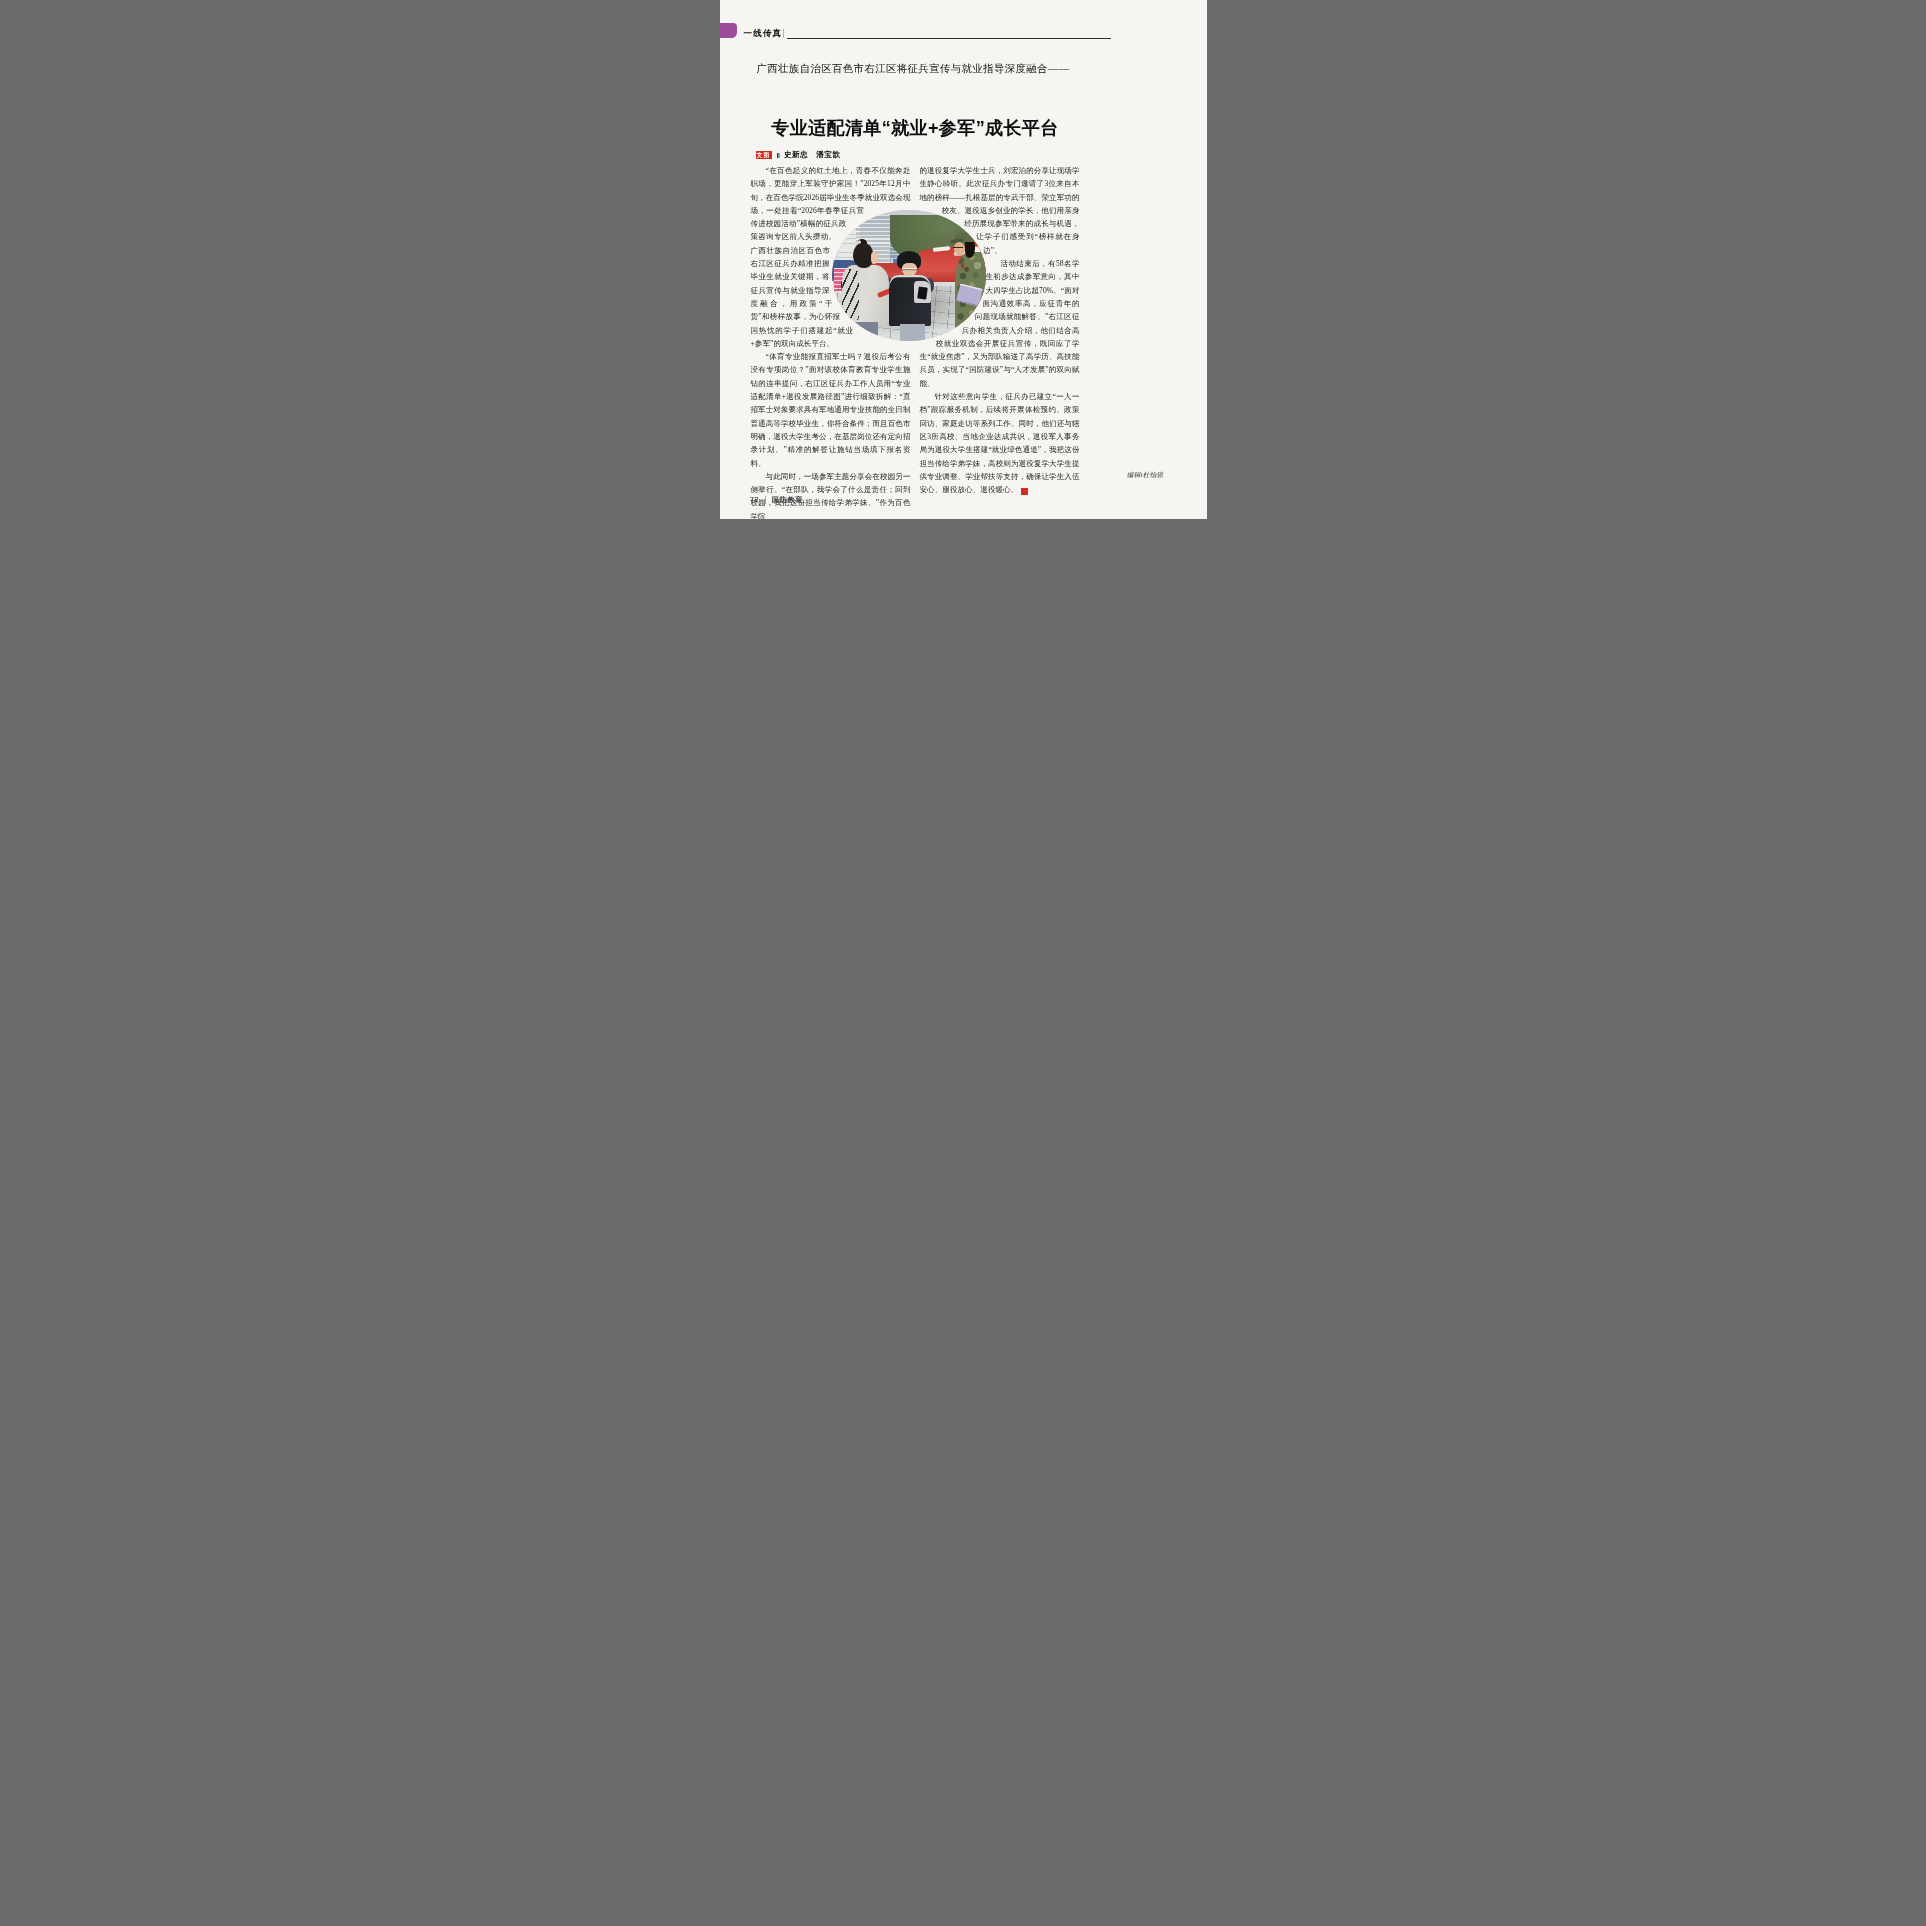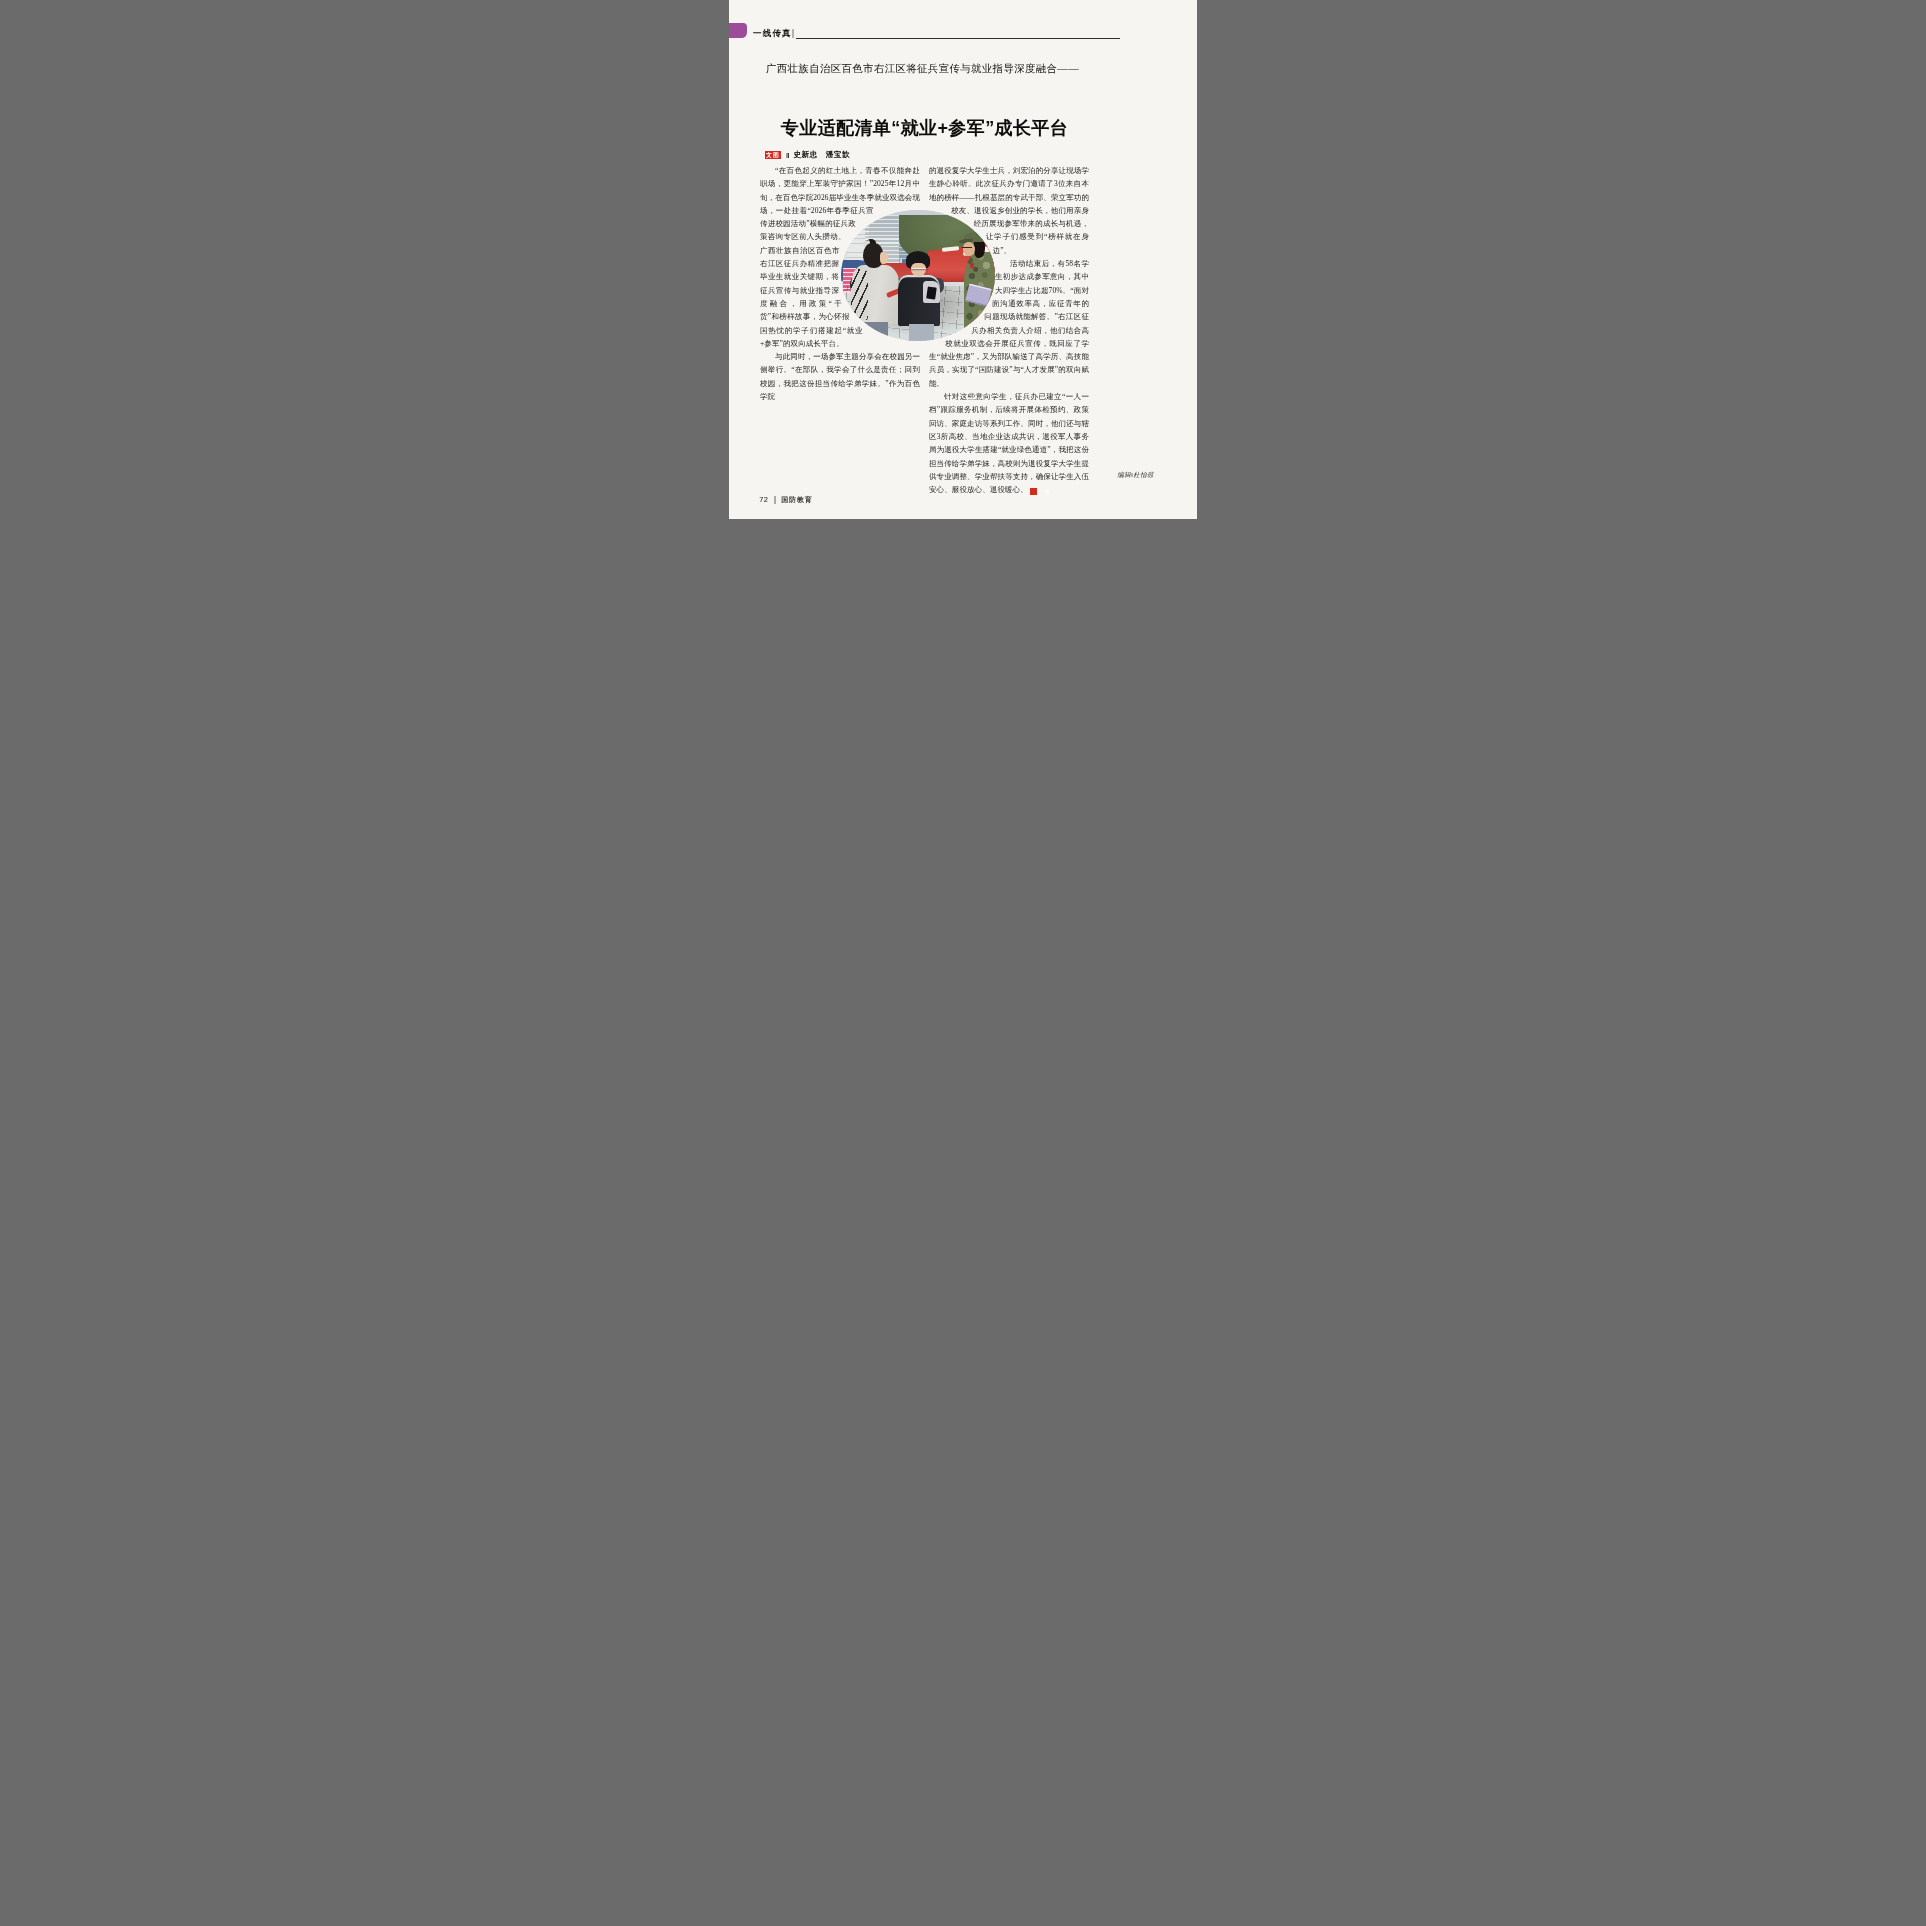--- a/index.html
+++ b/index.html
@@ -1,19 +1,19 @@
 <!DOCTYPE html>
 <html style="font-size:6.2px"><head>
 <meta charset="utf-8">
 <style>
   html,body { margin:0; padding:0; background:#6b6b6b; }
   .page {
     position:relative; width:468px; height:519px; margin:0 auto;
     background:#f7f5f2; overflow:hidden;
-    font-family:"Liberation Serif", serif; color:#1c1c1c;
+    font-family:"Liberation Serif", serif; color:#1c1c1c;padding-left:19px;
   }
 
   
   .accent-tab {
     position:absolute; left:0; top:23px; width:17.7px; height:15px;
     background:#9c4c98; border-radius:0 3.9px 5.4px 0;
   }
   .section-title {
     position:absolute; left:24px; top:28px;
     font-family:"Liberation Sans", sans-serif; font-weight:bold;
@@ -229,20 +229,21 @@
 
   <div class="byline">
     <span class="byline-box">文图</span>
     <span class="byline-sep">‖</span>
     <span class="byline-authors">史新忠　潘宝歆</span>
   </div>
 
   <div class="col col-left">
     <div class="wrap-spacer-left"></div>
     <p>“在百色起义的红土地上，青春不仅能奔赴职场，更能穿上军装守护家国！”2025年12月中旬，在百色学院2026届毕业生冬季就业双选会现场，一处挂着“2026年春季征兵宣传进校园活动”横幅的征兵政策咨询专区前人头攒动。广西壮族自治区百色市右江区征兵办精准把握毕业生就业关键期，将征兵宣传与就业指导深度融合，用政策“干货”和榜样故事，为心怀报国热忱的学子们搭建起“就业+参军”的双向成长平台。</p>
+    <p>“体育专业能报直招军士吗？退役后考公有没有专项岗位？”面对该校体育教育专业学生施钻的连串提问，右江区征兵办工作人员用“专业适配清单+退役发展路径图”进行细致拆解：“直招军士对象要求具有军地通用专业技能的全日制普通高等学校毕业生，你符合条件；而且百色市明确，退役大学生考公，在基层岗位还有定向招录计划。”精准的解答让施钻当场填下报名资料。</p>
     <p>与此同时，一场参军主题分享会在校园另一侧举行。“在部队，我学会了什么是责任；回到校园，我把这份担当传给学弟学妹。”作为百色学院</p>
   </div>
 
   <div class="col col-right">
     <div class="wrap-spacer-right"></div>
     <p class="noindent">的退役复学大学生士兵，刘宏泊的分享让现场学生静心聆听。此次征兵办专门邀请了3位来自本地的榜样——扎根基层的专武干部、荣立军功的校友、退役返乡创业的学长，他们用亲身经历展现参军带来的成长与机遇，让学子们感受到“榜样就在身边”。</p>
     <p>活动结束后，有58名学生初步达成参军意向，其中大四学生占比超70%。“面对面沟通效率高，应征青年的问题现场就能解答。”右江区征兵办相关负责人介绍，他们结合高校就业双选会开展征兵宣传，既回应了学生“就业焦虑”，又为部队输送了高学历、高技能兵员，实现了“国防建设”与“人才发展”的双向赋能。</p>
     <p><span>针对这些意向学生，征兵办已建立“一人一档”跟踪服务机制，后续将开展体检预约、政策回访、家庭走访等系列工作。同时，他们还与辖区3所高校、当地企业达成共识，退役军人事务局为退役大学生搭建“就业绿色通道”，我把这份担当传给学弟学妹，高校则为退役复学大学生提供专业调整、学业帮扶等支持，确保让学生入伍安心、服役放心、退役暖心。</span><span class="endmark">G</span></p>
   </div>
 

